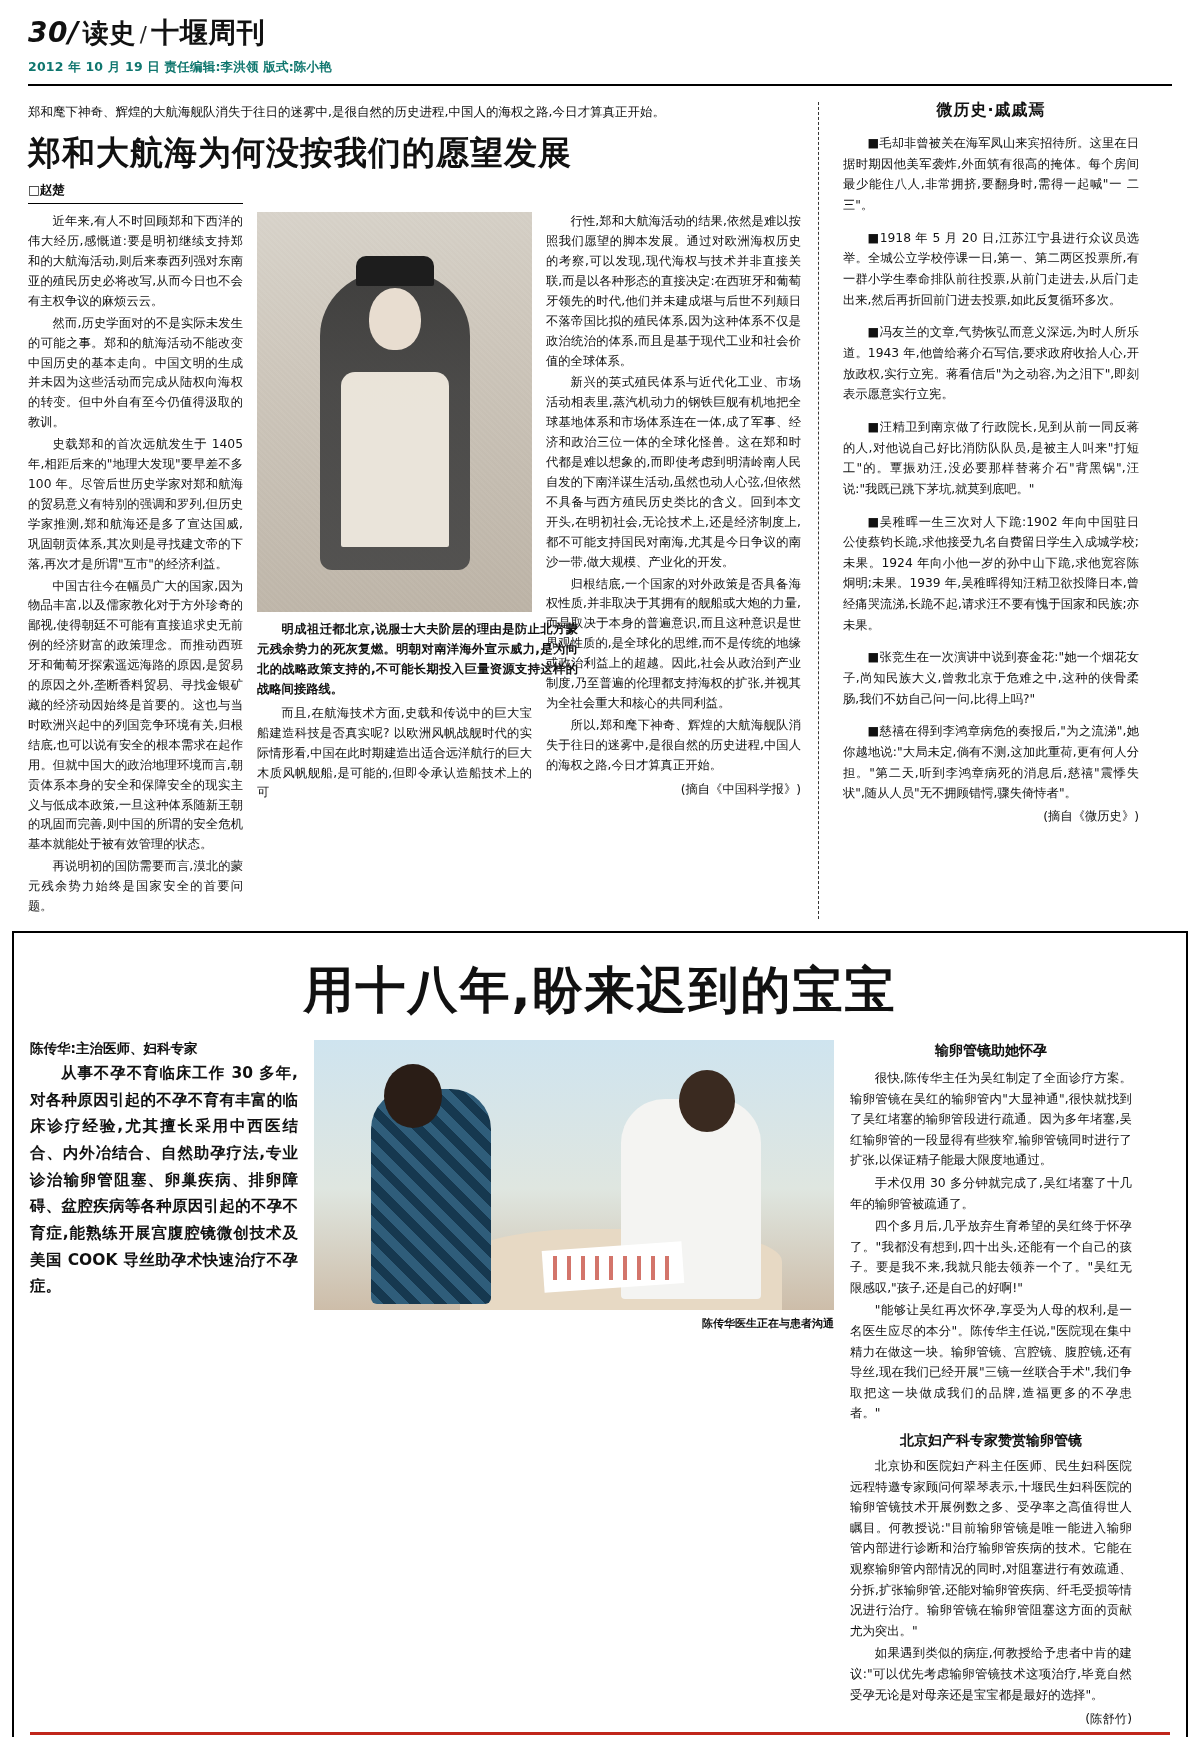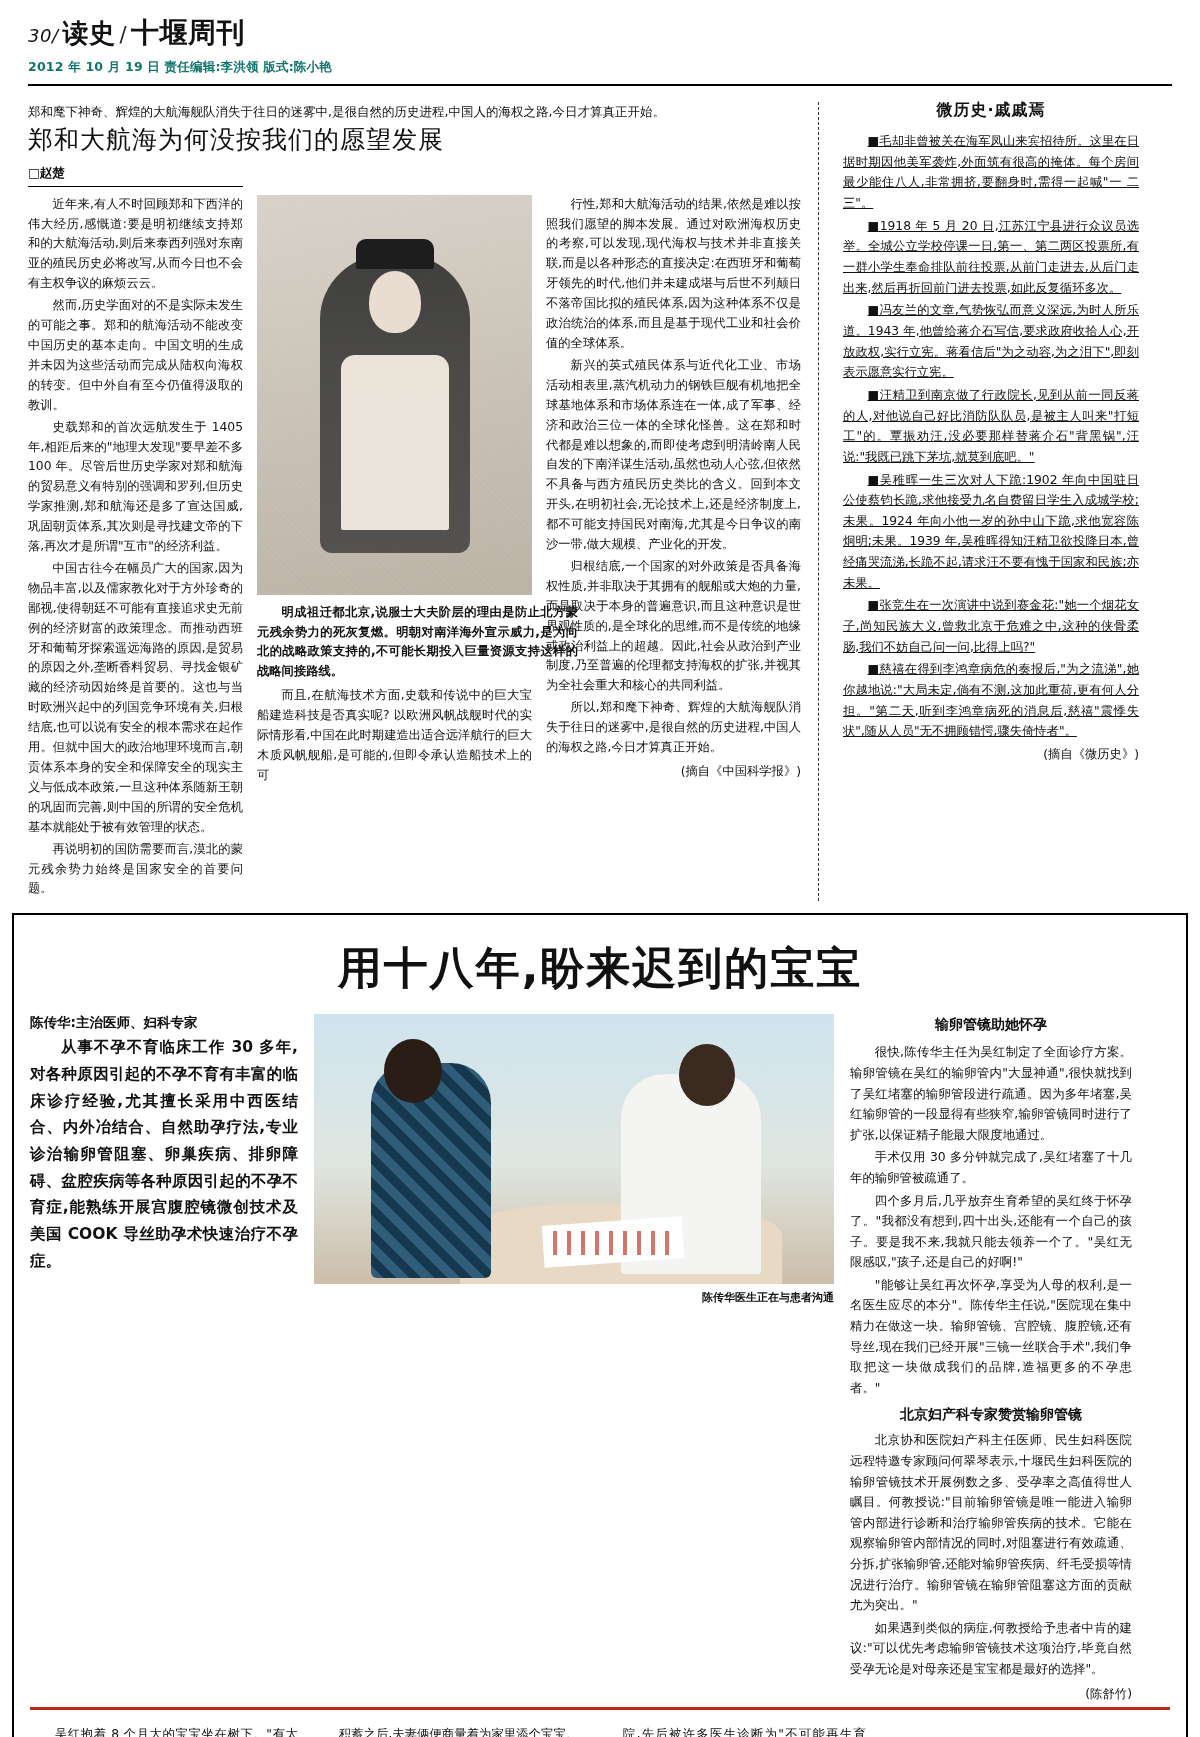--- a/index.html
+++ b/index.html
@@ -6,35 +6,35 @@
   body{
     width:1200px;height:1737px;background:#ffffff;
     font-family:"DejaVu Sans","Liberation Sans",sans-serif;
     color:#111;
   }
   .page{width:1200px;height:1737px;position:relative;padding:0;box-sizing:border-box;}
 
   
   .masthead{padding:14px 28px 0 28px;}
   .mast-line{display:flex;align-items:baseline;gap:4px;font-size:25px;font-weight:bold;letter-spacing:0.5px;}
-  .mast-num{font-size:18px;font-weight:normal;font-style:italic;}
+  .mast-num{font-size:28px;font-weight:bold;font-style:italic;}
   .mast-sep{font-size:21px;font-weight:normal;color:#222;}
   .mast-sec{font-size:26px;font-weight:bold;}
   .mast-paper{font-size:28px;font-weight:bold;}
   .mast-sub{margin-top:7px;font-size:12.5px;color:#0f766e;font-weight:bold;letter-spacing:0.2px;}
   .mast-rule{margin:8px 28px 0 28px;border-top:2px solid #000;}
 
   
   .top-area{display:flex;padding:0 28px;box-sizing:border-box;}
   .top-left{width:790px;padding-right:14px;box-sizing:border-box;}
   .vrule{border-left:1px dashed #333;margin:16px 10px 0 0;}
   .top-right{width:310px;box-sizing:border-box;padding-left:14px;}
 
   .lede{font-size:12.5px;line-height:1.65;margin-top:16px;color:#111;}
-  .headline{font-size:25px;font-weight:normal;letter-spacing:1px;margin:2px 0 6px 0;line-height:1.2;}
+  .headline{font-size:33px;font-weight:bold;letter-spacing:1px;margin:10px 0 6px 0;line-height:1.2;}
   .byline{font-size:12.5px;font-weight:bold;margin:10px 0 4px 0;}
   .byline-rule{border-top:1px solid #000;width:215px;margin-bottom:8px;}
 
   .cols3{display:flex;gap:14px;}
   .col{font-size:12.3px;line-height:1.62;text-align:justify;}
   .col p{margin:0 0 2px 0;text-indent:2em;}
   .c1{width:215px;}
   .c2{width:275px;}
   .c3{width:255px;}
 
@@ -65,29 +65,29 @@
     opacity:.95;
   }
   .photo .grain{position:absolute;inset:0;opacity:.22;
     background:repeating-linear-gradient(45deg,rgba(0,0,0,.05) 0 2px,rgba(255,255,255,.05) 2px 4px);}
   .photo-cap{font-size:12.3px;line-height:1.62;text-align:justify;margin-top:8px;text-indent:2em;}
 
   .src{font-size:12.3px;text-align:right;margin-top:4px;}
 
   
   .micro-title{font-size:16px;font-weight:bold;text-align:center;margin:14px 0 10px 0;letter-spacing:1px;}
-  .micro p{font-size:12.3px;line-height:1.68;text-align:justify;margin:0 0 2px 0;text-indent:2em;text-decoration:underline;}
+  .micro p{font-size:12.3px;line-height:1.68;text-align:justify;margin:12px 0 2px 0;text-indent:2em;}
 
   
   .feature{
     margin:12px 12px 0 12px;border:2px solid #000;box-sizing:border-box;
     padding:18px 16px 12px 16px;height:904px;position:relative;
   }
   .feat-headline{
-    text-align:center;font-size:44px;font-weight:bold;letter-spacing:2px;margin:6px 0 16px 0;
+    text-align:center;font-size:50px;font-weight:bold;letter-spacing:2px;margin:6px 0 16px 0;
   }
   .feat-top{display:flex;gap:16px;align-items:flex-start;}
   .feat-left{width:268px;}
   .doc-name{font-size:13.5px;font-weight:bold;text-align:left;margin-bottom:2px;}
   .doc-bio{font-size:15.5px;line-height:1.72;text-align:justify;font-weight:bold;text-indent:2em;}
   .feat-mid{width:520px;}
   .feat-photo{
     width:520px;height:270px;overflow:hidden;position:relative;
     background:linear-gradient(180deg,#cfe0ea 0%,#e6e2d6 45%,#d8cfc0 100%);
   }

